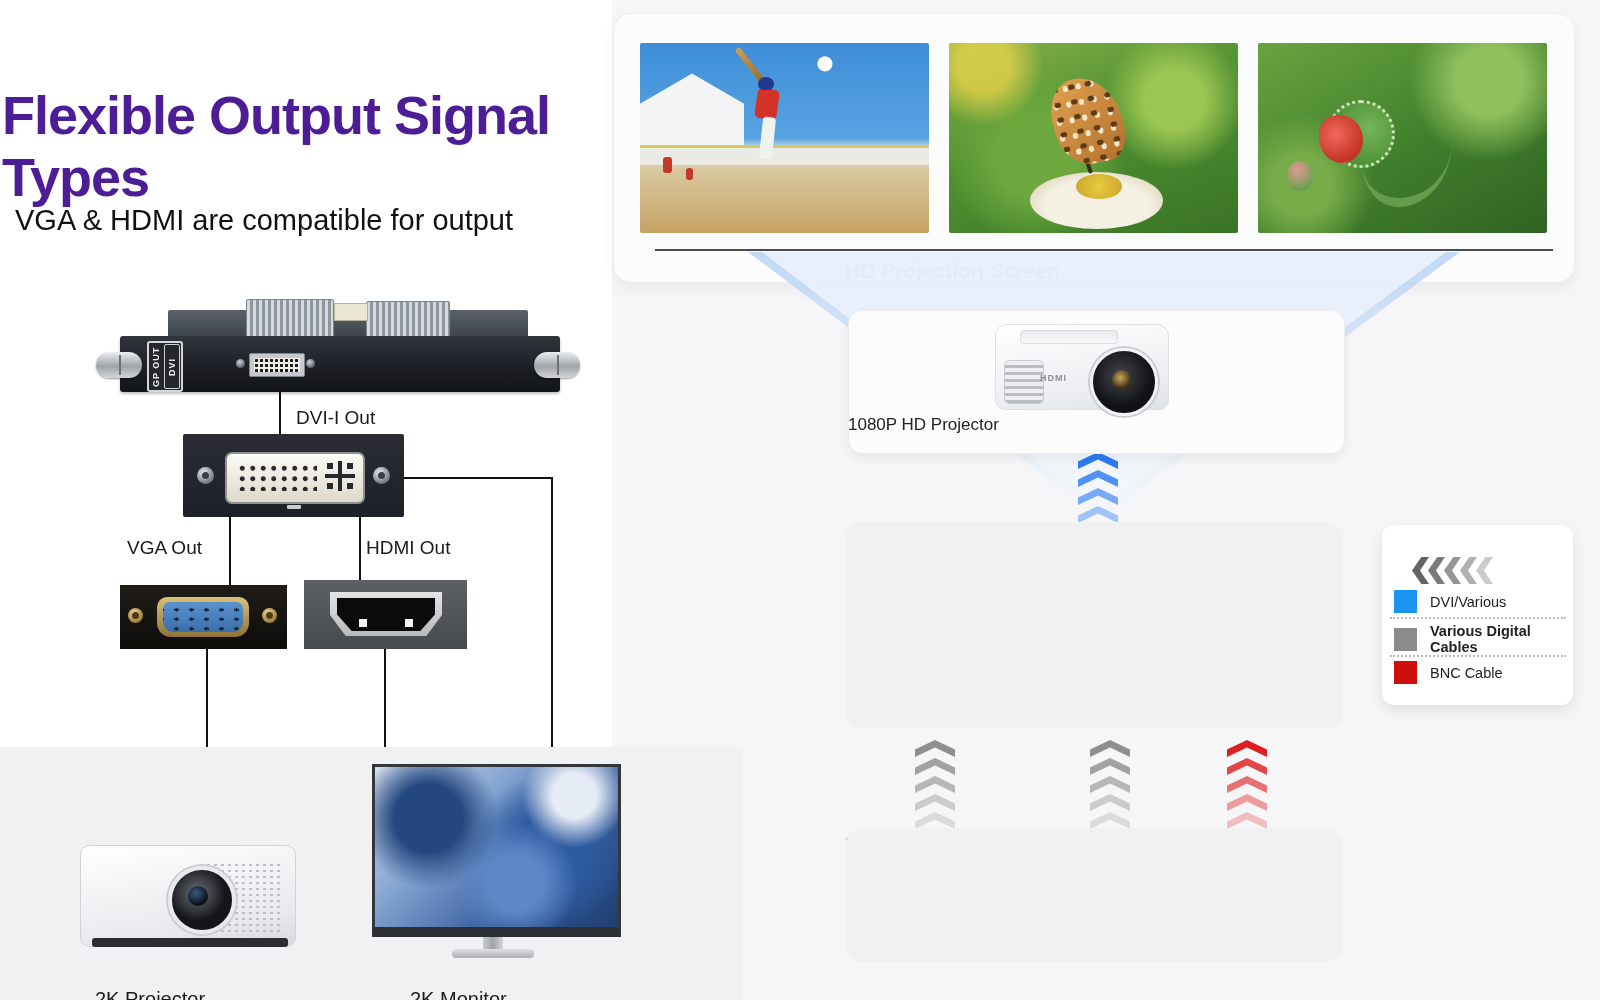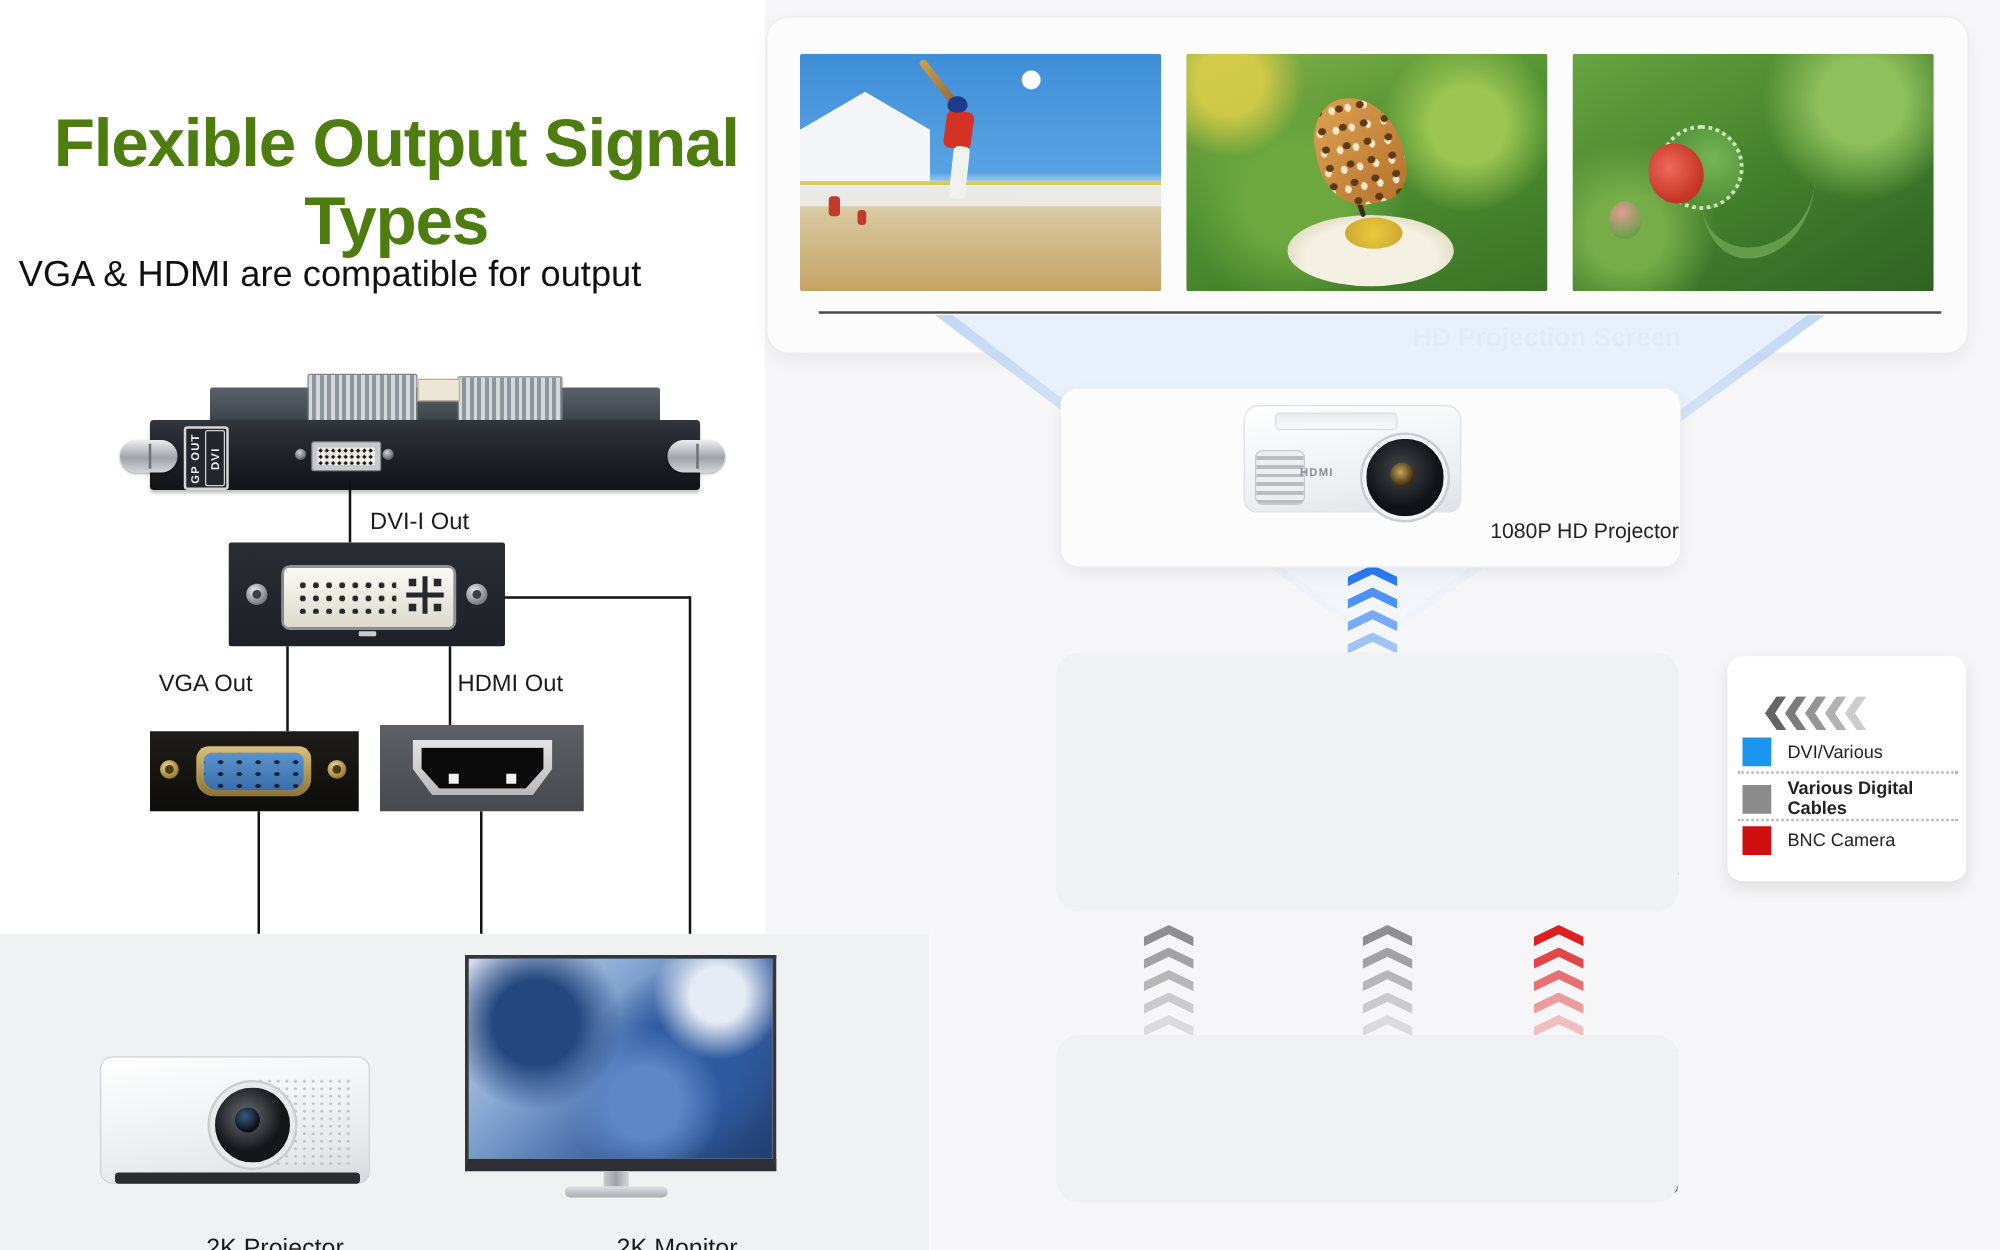--- a/index.html
+++ b/index.html
@@ -1,26 +1,26 @@
 <!DOCTYPE html>
 <html style="--accent-blue: #2b7bf3; --chevron-gray: #8f8f91; --chevron-red: #dd1f1f; --beam-blue: #cfe0f7; --legend-blue: #1a96f2; --legend-gray: #8b8b8d; --legend-red: #cf0e0e;"><head>
 <meta charset="utf-8">
 <style>
   html,body{margin:0;padding:0;background:#fff;}
   #canvas{position:relative;width:1600px;height:1000px;overflow:hidden;background:#fff;
           font-family:"Liberation Sans","DejaVu Sans",sans-serif;color:#151515;}
   .abs{position:absolute;}
-  .ctr{text-align:right;}
+  .ctr{text-align:left;}
 
   
   .right-panel{left:612px;top:0;width:988px;height:1000px;background:#f6f6f8;}
   .gray-block{left:0;top:747px;width:743px;height:253px;background:#f0f1f2;}
 
   
-  .main-title{left:2px;top:84px;width:630px;font-size:54px;font-weight:700;letter-spacing:-1px;color:#4d7c0f;text-align:center;}
+  .main-title{left:2px;top:84px;width:630px;font-size:54px;font-weight:700;letter-spacing:-1px;color:#4c1d95;}
   .sub-title{left:15px;top:204px;width:520px;font-size:29px;font-weight:400;color:#111;}
   .io-label{font-size:19px;font-weight:500;color:#1b1b1b;}
 
   
   .pcb{left:168px;top:310px;width:360px;height:30px;background:linear-gradient(180deg,#5a6168,#3a4047);border-radius:2px;}
   .heatsink{height:40px;background:repeating-linear-gradient(90deg,#d6d9dd 0 3px,#8f969e 3px 6px);border:1px solid #7d848c;border-radius:2px;}
   .hs1{left:246px;top:299px;width:86px;}
   .hs2{left:366px;top:301px;width:82px;height:38px;}
   .pcb-conn{left:334px;top:303px;width:32px;height:16px;background:#ece7d4;border:1px solid #b9b29a;}
   .faceplate{left:120px;top:336px;width:440px;height:56px;background:linear-gradient(180deg,#31353c,#1b1e23 60%,#121418);border-radius:3px;box-shadow:0 2px 3px rgba(0,0,0,.25);}
@@ -349,21 +349,21 @@
     <span class="legend-label">DVI/Various</span>
   </div>
   <div class="abs dotline dl1"></div>
   <div class="abs legend-row lg2">
     <span class="swatch" style="background: rgb(139, 139, 141);"></span>
     <span class="legend-label" style="width:118px;font-weight:bold;">Various Digital Cables</span>
   </div>
   <div class="abs dotline dl2"></div>
   <div class="abs legend-row lg3">
     <span class="swatch" style="background: rgb(207, 14, 14);"></span>
-    <span class="legend-label">BNC Camera</span>
+    <span class="legend-label">BNC Cable</span>
   </div>
 
   <div class="abs chev-stack chev-gray st-g1">
     <span class="chev"></span>
       <span class="chev"></span>
       <span class="chev"></span>
       <span class="chev"></span>
       <span class="chev"></span>
   </div>
   <div class="abs chev-stack chev-gray st-g2">

